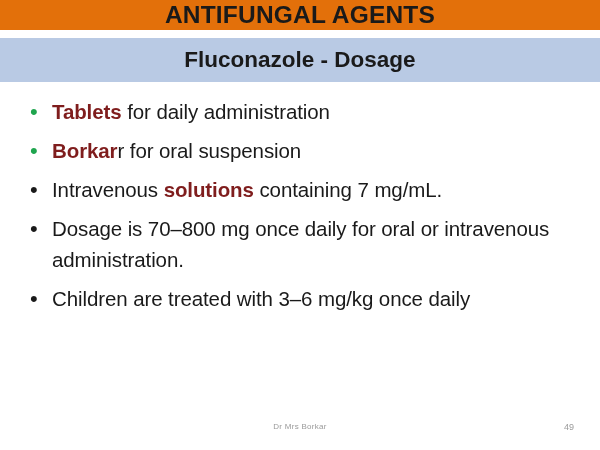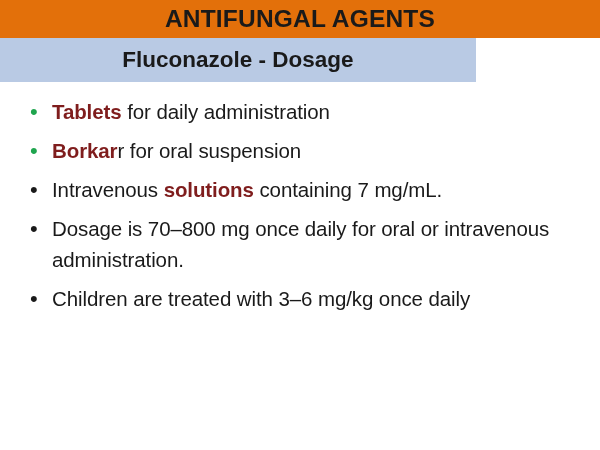--- a/index.html
+++ b/index.html
@@ -22,40 +22,40 @@
     position: relative;
     box-sizing: border-box;
   }
 
   
   .title-band {
     position: absolute;
     left: 0;
     top: 0;
     width: 600px;
-    height: 38px;
+    height: 30px;
     background: #e3700a;
     display: flex;
     align-items: center;
     justify-content: center;
   }
   .title-band .title-text {
     font-size: 24.5px;
     font-weight: bold;
     color: #1a1a1a;
     letter-spacing: 0.2px;
     line-height: 1;
     white-space: nowrap;
   }
 
   .subtitle-band {
     position: absolute;
     left: 0;
     top: 38px;
-    width: 476px;
+    width: 600px;
     height: 44px;
     background: #b9cae4;
     display: flex;
     align-items: center;
     justify-content: center;
   }
   .subtitle-band .subtitle-text {
     font-size: 22.5px;
     font-weight: bold;
     color: #1a1a1a;
@@ -158,14 +158,18 @@
       <div class="bullet-row">
         <span class="bullet-marker">•</span>
         <span class="bullet-text"><span>Dosage is 70–800 mg once daily for oral or intravenous administration.</span></span>
       </div>
       <div class="bullet-row">
         <span class="bullet-marker">•</span>
         <span class="bullet-text"><span>Children are treated with 3–6 mg/kg once daily</span></span>
       </div>
     </div>
 
+  <div class="footer">
+    <span class="footer-center">Dr Mrs Borkar</span>
+    <span class="footer-page">49</span>
+  </div>
 
 </div>
 
 </body></html>

